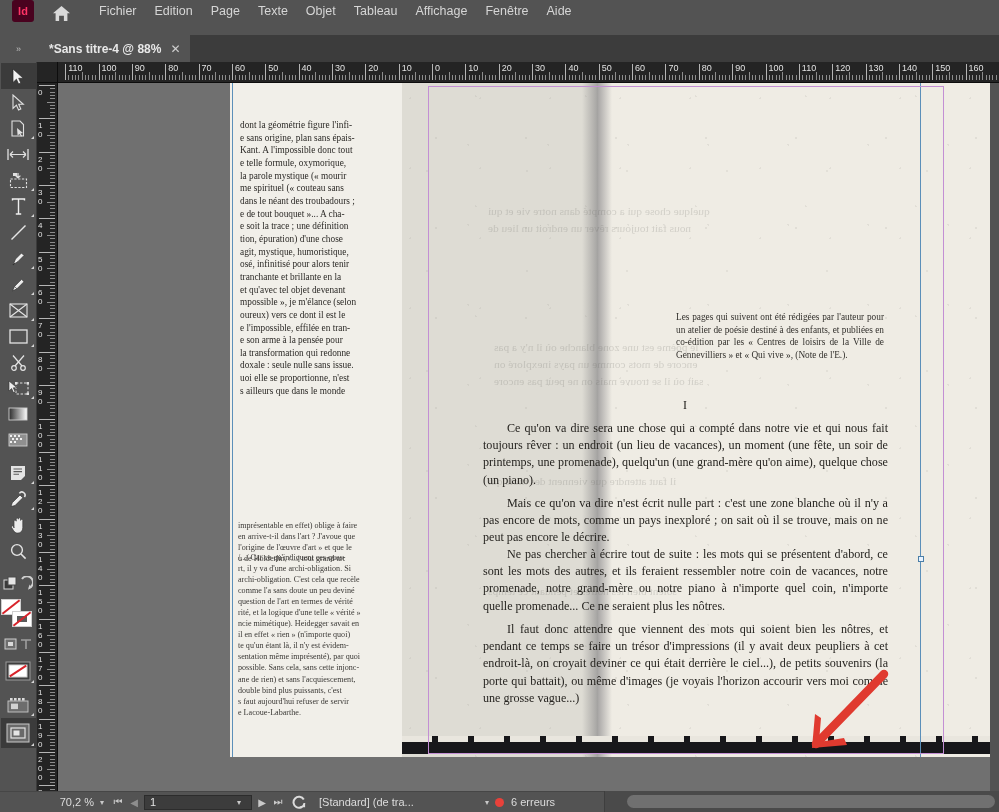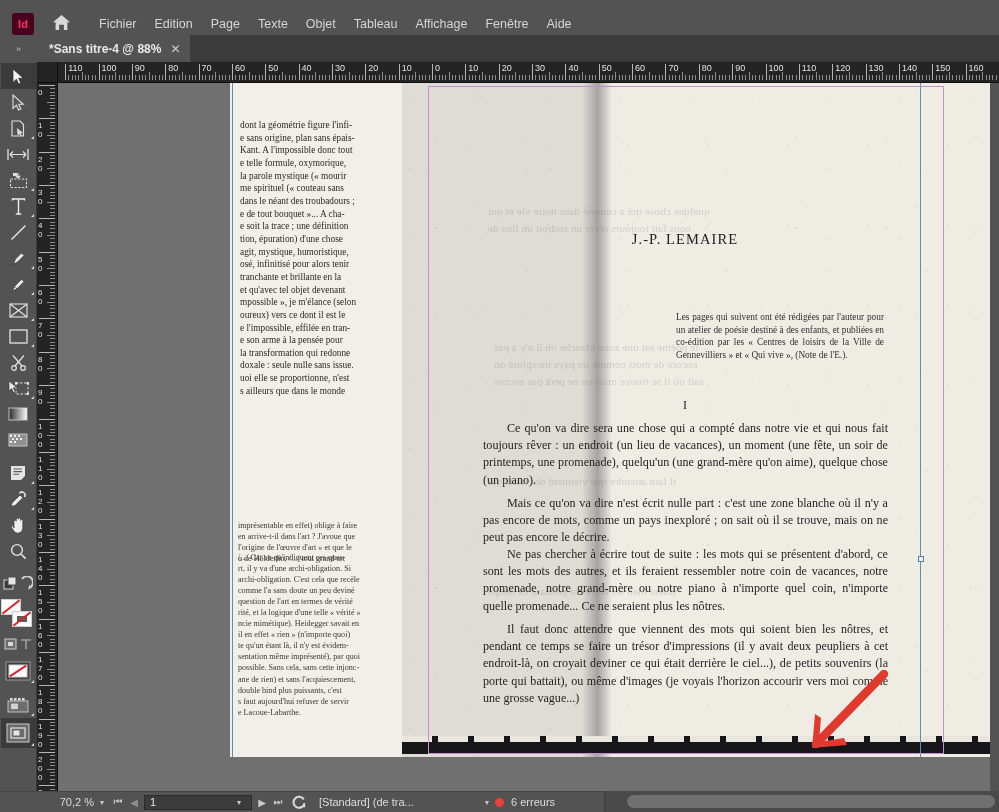--- a/index.html
+++ b/index.html
@@ -8,21 +8,21 @@
     width:999px; height:812px; overflow:hidden;
     background:#535353;
     font-family:"Liberation Sans", sans-serif;
     -webkit-font-smoothing:antialiased;
   }
   #app { position:relative; width:999px; height:812px; }
 
   
   .menubar {
     position:absolute; left:0; top:0; width:999px; height:35px;
-    background:#535353; display:flex; align-items:flex-end;
+    background:#535353; display:flex; align-items:flex-start;
   }
   .id-logo {
     width:22px; height:22px; margin-left:12px; margin-right:12px;
     background:#49021F; border-radius:3px;
     color:#FF3366; font-size:11px; font-weight:bold;
     display:flex; align-items:center; justify-content:center;
     font-family:"Liberation Sans", sans-serif;
   }
   .home-btn {
     width:30px; height:26px; display:flex; align-items:center; justify-content:center;
@@ -1171,21 +1171,20 @@
       <div class="lp-line">il en effet « rien » (n'importe quoi)</div>
       <div class="lp-line">te qu'un étant là, il n'y est évidem-</div>
       <div class="lp-line">sentation même imprésenté), par quoi</div>
       <div class="lp-line">possible. Sans cela, sans cette injonc-</div>
       <div class="lp-line">ane de rien) et sans l'acquiescement,</div>
       <div class="lp-line">double bind plus puissants, c'est</div>
       <div class="lp-line">s faut aujourd'hui refuser de servir</div>
       <div class="lp-line">e Lacoue-Labarthe.</div>
     </div>
 
-    <div class="doc-text doc-author">J.-P. LEMAIRE</div>
     <div class="doc-text doc-note">Les pages qui suivent ont été rédigées par l'auteur pour un atelier de poésie destiné à des enfants, et publiées en co-édition par les « Centres de loisirs de la Ville de Gennevilliers » et « Qui vive », (Note de l'E.).</div>
     <div class="doc-text doc-sect-I">I</div>
 
     <div class="doc-text doc-body" style="top:337px;">Ce qu'on va dire sera une chose qui a compté dans notre vie et qui nous fait toujours rêver : un endroit (un lieu de vacances), un moment (une fête, un soir de printemps, une promenade), quelqu'un (une grand-mère qu'on aime), quelque chose (un piano).</div>
     <div class="doc-text doc-body" style="top:463px;">Ne pas chercher à écrire tout de suite : les mots qui se présentent d'abord, ce sont les mots des autres, et ils feraient ressembler notre coin de vacances, notre promenade, notre grand-mère ou notre piano à n'importe quel coin, n'importe quelle promenade... Ce ne seraient plus les nôtres.</div>
     <div class="doc-text doc-body" style="top:412px;">Mais ce qu'on va dire n'est écrit nulle part : c'est une zone blanche où il n'y a pas encore de mots, comme un pays inexploré ; on sait où il se trouve, mais on ne peut pas encore le décrire.</div>
     <div class="doc-text doc-body" style="top:538px;">Il faut donc attendre que viennent des mots qui soient bien les nôtres, et pendant ce temps se faire un trésor d'impressions (il y avait deux peupliers à cet endroit-là, on croyait deviner ce qui était derrière le ciel...), de petits souvenirs (la porte qui battait), ou même d'images (je voyais l'horizon accourir vers moi comme une grosse vague...)</div>
 
     <div class="bleed-line-left"></div>
     <div class="bleed-line-right"></div>

